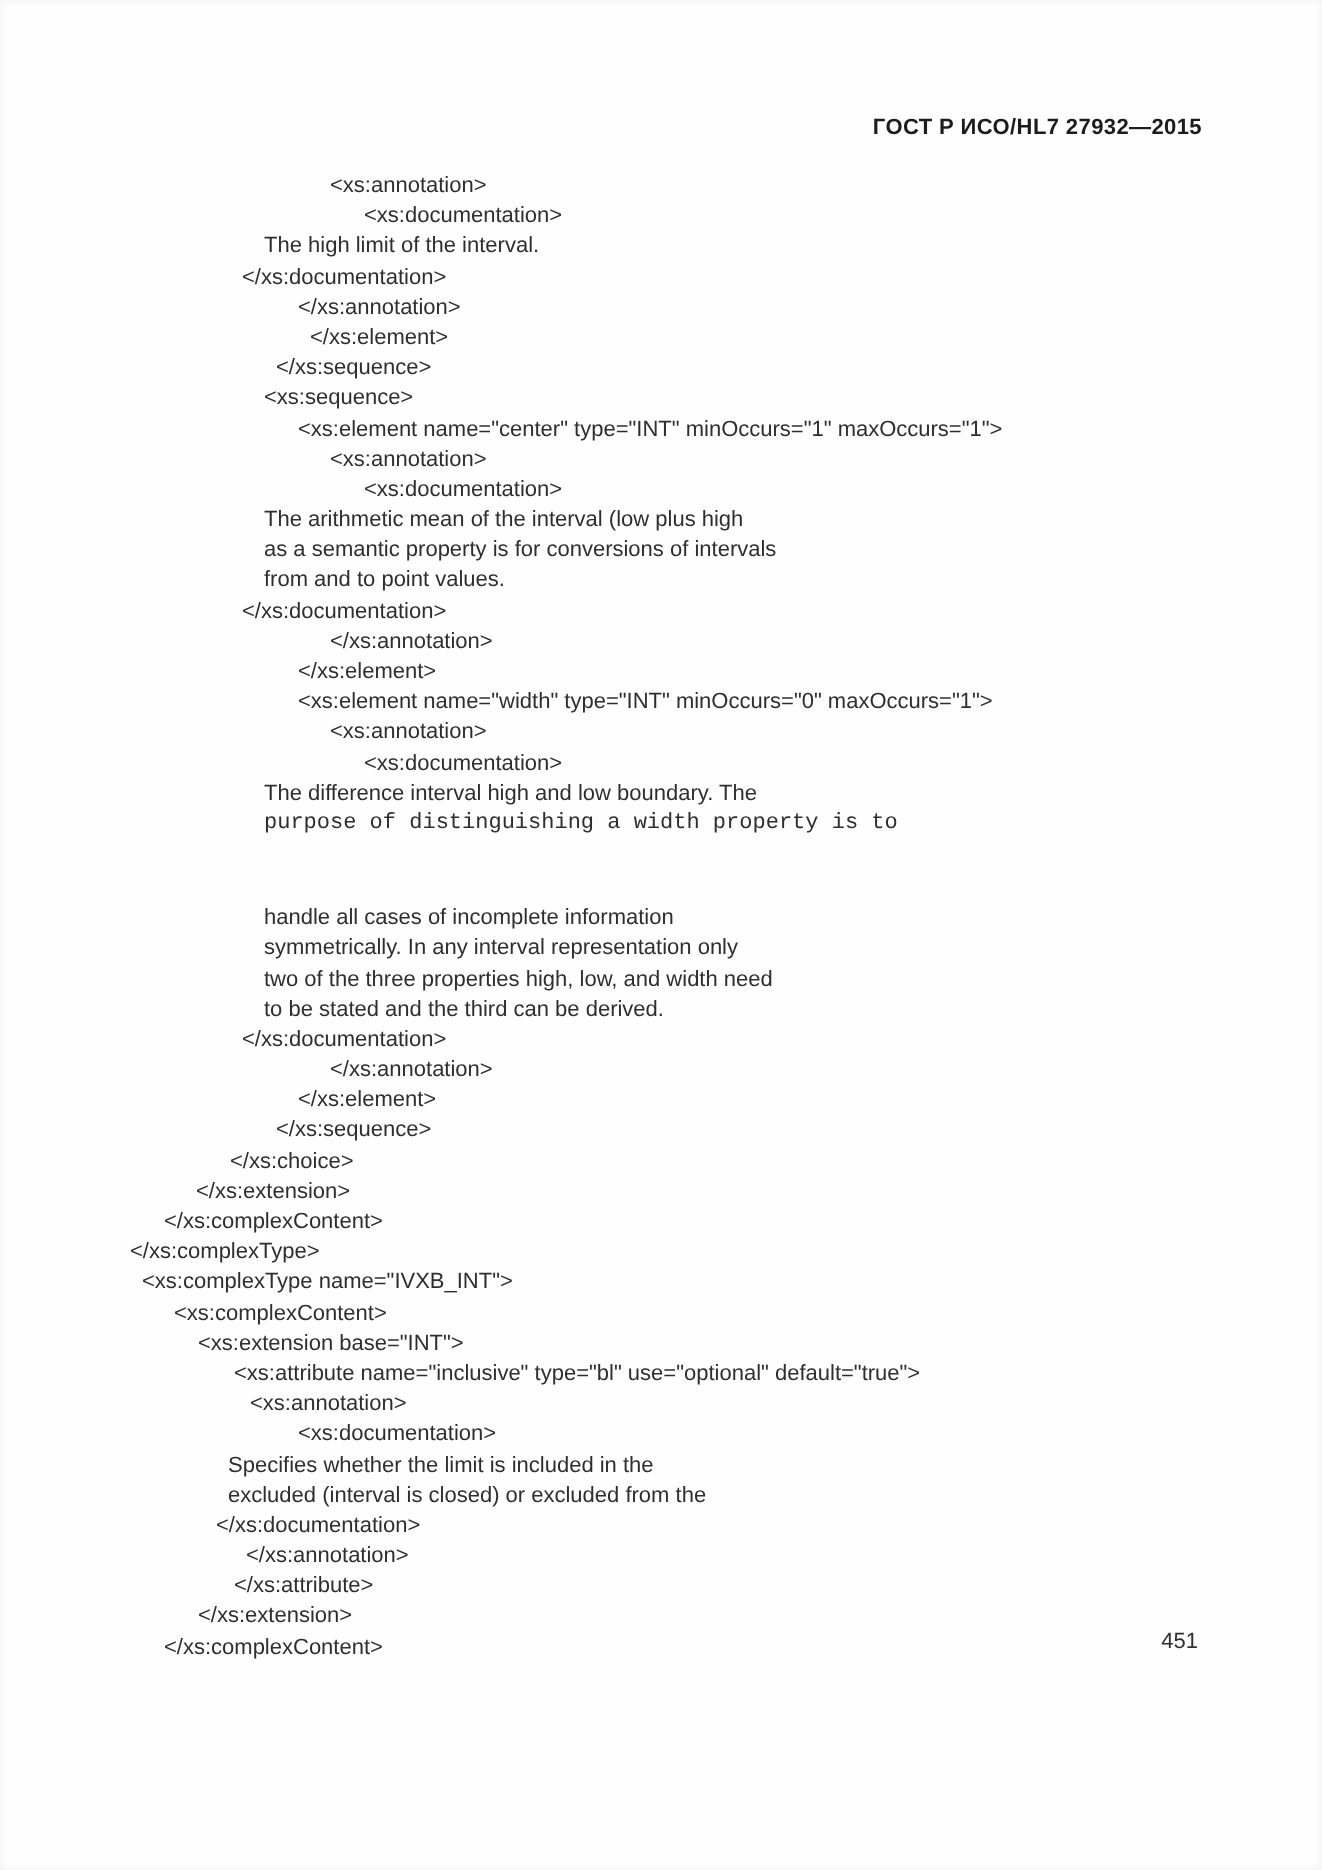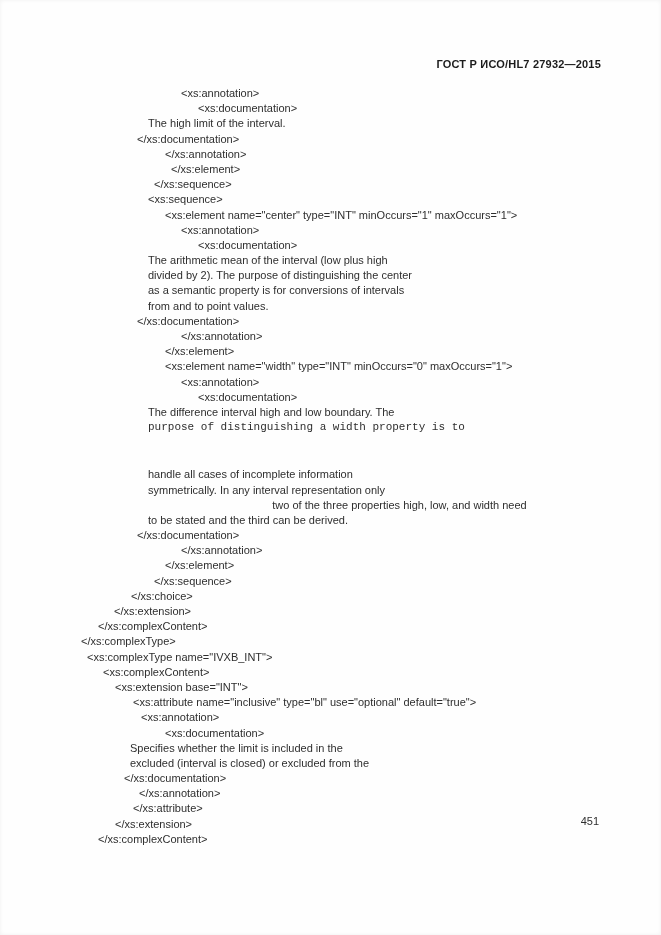--- a/index.html
+++ b/index.html
@@ -26,21 +26,21 @@
       top: 58px;
       right: 60px;
       font-size: 11px;
       font-weight: bold;
       letter-spacing: 0.2px;
       color: #1c1c1c;
     }
     .code-block {
       position: absolute;
       top: 86px;
-      left: 81px;
+      left: 65px;
       right: 10px;
       font-size: 11px;
       line-height: 15.2px;
       color: #2e2e2e;
     }
     .code-line {
       white-space: pre;
       height: 15.2px;
       overflow: visible;
     }
@@ -64,34 +64,33 @@
       <div class="code-line" style="padding-left: 67px;">The high limit of the interval.</div>
       <div class="code-line" style="padding-left: 56px;">&lt;/xs:documentation&gt;</div>
       <div class="code-line" style="padding-left: 84px;">&lt;/xs:annotation&gt;</div>
       <div class="code-line" style="padding-left: 90px;">&lt;/xs:element&gt;</div>
       <div class="code-line" style="padding-left: 73px;">&lt;/xs:sequence&gt;</div>
       <div class="code-line" style="padding-left: 67px;">&lt;xs:sequence&gt;</div>
       <div class="code-line" style="padding-left: 84px;">&lt;xs:element name="center" type="INT" minOccurs="1" maxOccurs="1"&gt;</div>
       <div class="code-line" style="padding-left: 100px;">&lt;xs:annotation&gt;</div>
       <div class="code-line" style="padding-left: 117px;">&lt;xs:documentation&gt;</div>
       <div class="code-line" style="padding-left: 67px;">The arithmetic mean of the interval (low plus high</div>
-      <div class="code-line" style="padding-left: 67px;">divided by 2). The purpose of distinguishing the center</div>
       <div class="code-line" style="padding-left: 67px;">as a semantic property is for conversions of intervals</div>
       <div class="code-line" style="padding-left: 67px;">from and to point values.</div>
       <div class="code-line" style="padding-left: 56px;">&lt;/xs:documentation&gt;</div>
       <div class="code-line" style="padding-left: 100px;">&lt;/xs:annotation&gt;</div>
       <div class="code-line" style="padding-left: 84px;">&lt;/xs:element&gt;</div>
       <div class="code-line" style="padding-left: 84px;">&lt;xs:element name="width" type="INT" minOccurs="0" maxOccurs="1"&gt;</div>
       <div class="code-line" style="padding-left: 100px;">&lt;xs:annotation&gt;</div>
       <div class="code-line" style="padding-left: 117px;">&lt;xs:documentation&gt;</div>
       <div class="code-line" style="padding-left: 67px;">The difference interval high and low boundary. The</div>
       <div class="code-line" style="padding-left: 67px; font-family: Liberation Mono, monospace;">purpose of distinguishing a width property is to</div>
       <div class="code-line" style="padding-left: 67px; margin-top: 32px;">handle all cases of incomplete information</div>
       <div class="code-line" style="padding-left: 67px;">symmetrically. In any interval representation only</div>
-      <div class="code-line" style="padding-left: 67px; text-align: center;">two of the three properties high, low, and width need</div>
+      <div class="code-line" style="padding-left: 67px;">two of the three properties high, low, and width need</div>
       <div class="code-line" style="padding-left: 67px;">to be stated and the third can be derived.</div>
       <div class="code-line" style="padding-left: 56px;">&lt;/xs:documentation&gt;</div>
       <div class="code-line" style="padding-left: 100px;">&lt;/xs:annotation&gt;</div>
       <div class="code-line" style="padding-left: 84px;">&lt;/xs:element&gt;</div>
       <div class="code-line" style="padding-left: 73px;">&lt;/xs:sequence&gt;</div>
       <div class="code-line" style="padding-left: 50px;">&lt;/xs:choice&gt;</div>
       <div class="code-line" style="padding-left: 33px;">&lt;/xs:extension&gt;</div>
       <div class="code-line" style="padding-left: 17px;">&lt;/xs:complexContent&gt;</div>
       <div class="code-line" style="padding-left: 0px;">&lt;/xs:complexType&gt;</div>
       <div class="code-line" style="padding-left: 6px;">&lt;xs:complexType name="IVXB_INT"&gt;</div>

